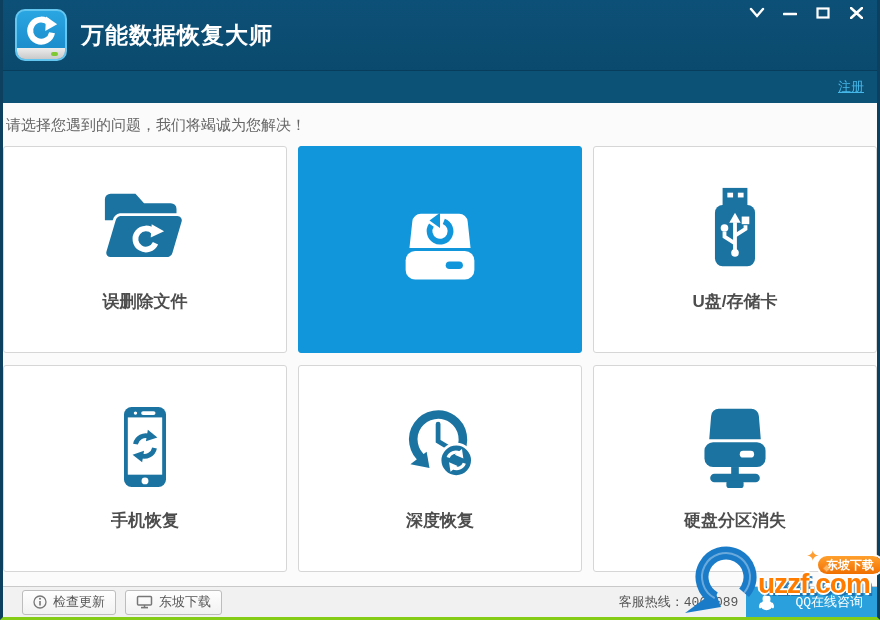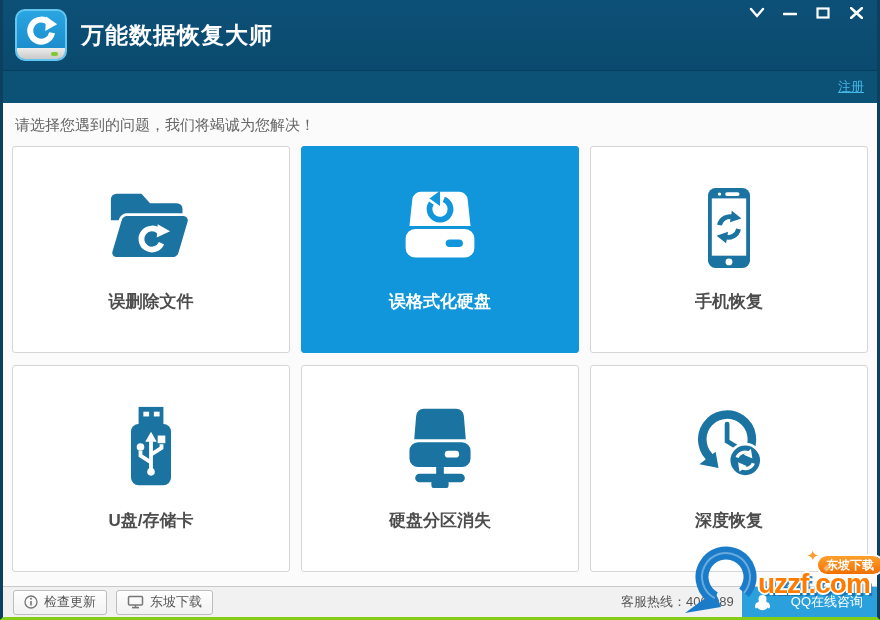--- a/index.html
+++ b/index.html
@@ -18,40 +18,40 @@
   .apptitle{color:#ffffff;font-size:23px;font-weight:700;margin-left:14px;letter-spacing:1px;}
   .winctrls{position:absolute;top:5px;right:12px;display:flex;gap:15px;align-items:center;}
   .winctrl{width:18px;height:15px;display:flex;align-items:center;justify-content:center;cursor:pointer;}
 
   
   .subbar{height:32px;flex:0 0 32px;background:#0c5176;border-top:1px solid #083d5b;
           display:flex;align-items:center;justify-content:flex-end;padding-right:13px;}
   .register{color:#45b7e9;font-size:13px;cursor:pointer;text-decoration:underline;}
 
   
-  .content{flex:1;padding:0 9px;background:#fbfbfb;}
+  .content{flex:1;padding:0 0;background:#fbfbfb;}
   .prompt{padding:13px 3px 11px 3px;font-size:15px;color:#666;}
   .grid{display:grid;grid-template-columns:repeat(3,1fr);grid-auto-rows:207px;column-gap:11px;row-gap:12px;}
   .card{--icon:#1a73a1;--cut:#ffffff;background:#ffffff;border:1px solid #d6d6d6;border-radius:3px;
         display:flex;flex-direction:column;align-items:center;justify-content:center;gap:20px;cursor:pointer;box-sizing:border-box;}
   .card.active{--icon:#ffffff;--cut:#1296db;background:#1296db;border-color:#1296db;}
   .card .label{font-size:17px;color:#4d4d4d;font-weight:700;}
   .card.active .label{color:#ffffff;}
   .card svg{display:block;}
   .ic{fill:var(--icon);}
   .cut{fill:var(--cut);}
   .ic-s{stroke:var(--icon);fill:none;}
   .cut-s{stroke:var(--cut);fill:none;}
   .sw6{stroke-width:6;} .sw5{stroke-width:5;} .sw4{stroke-width:4;} .sw3{stroke-width:3.4;}
   .sep{stroke:var(--cut);stroke-width:3;}
   .ballsep{stroke:var(--cut);stroke-width:3;}
 
   
   .footer{height:30px;flex:0 0 30px;background:#f1f1f1;border-top:1px solid #c9c9c9;
-          display:flex;align-items:center;padding-left:10px;position:relative;}
+          display:flex;align-items:center;padding-left:19px;position:relative;font-family:Liberation Mono, monospace;}
   .fbtn{display:inline-flex;align-items:center;gap:6px;height:23px;padding:0 10px;margin-right:9px;
         background:linear-gradient(180deg,#fefefe,#f2f2f2);border:1px solid #bdbdbd;border-radius:3px;
         font-size:13px;color:#555;cursor:pointer;}
   .hotline{margin-left:auto;font-size:13px;color:#555;padding-right:8px;}
   .qqbtn{align-self:stretch;display:flex;align-items:center;gap:20px;background:#2aa0dc;color:#ffffff;
          font-size:13px;padding:0 14px 0 12px;cursor:pointer;}
 
   
   .watermark{position:absolute;left:678px;top:543px;width:202px;height:77px;pointer-events:none;z-index:20;}
   .wm-swirl{position:absolute;left:0;top:2px;}
@@ -123,36 +123,20 @@
       </div>
 
       <div class="card active">
         <svg width="96" height="84" viewBox="0 0 100 88">
           <path class="ic" d="M30,6 h40 a9,9 0 0 1 9,8.2 L82,42 H18 L21,14.2 A9,9 0 0 1 30,6 z"></path>
           <rect class="ic" x="14" y="45" width="72" height="30" rx="10"></rect>
           <path class="cut-s sw6" d="M41,18 a11,11 0 1 0 13,-4"></path>
           <polygon class="cut" points="50,5 50,21 39,13"></polygon>
           <rect class="cut" x="56" y="56" width="18" height="8" rx="4"></rect>
         </svg>
-        <div class="label">误格式化硬盘</div>
-      </div>
-
-      <div class="card">
-        <svg width="96" height="84" viewBox="0 0 100 88">
-          <rect class="ic" x="28" y="2" width="44" height="84" rx="8"></rect>
-          <circle class="cut" cx="40" cy="8.5" r="1.8"></circle>
-          <rect class="cut" x="46" y="6.5" width="15" height="4" rx="2"></rect>
-          <rect class="cut" x="32" y="13" width="36" height="60"></rect>
-          <circle class="cut" cx="50" cy="79.5" r="3.6"></circle>
-          <path class="ic-s sw5" d="M40,41 a11,11 0 0 1 15,-8"></path>
-          <polygon class="ic" points="53,26 63,34 51,38"></polygon>
-          <path class="ic-s sw5" d="M60,45 a11,11 0 0 1 -15,8"></path>
-          <polygon class="ic" points="47,60 37,52 49,48"></polygon>
-        </svg>
-        <div class="label">手机恢复</div>
       </div>
 
       <div class="card">
         <svg width="96" height="84" viewBox="0 0 100 88">
           <rect class="ic" x="37" y="2" width="26" height="18"></rect>
           <rect class="cut" x="42" y="7" width="6" height="5"></rect>
           <rect class="cut" x="53" y="7" width="6" height="5"></rect>
           <rect class="ic" x="29" y="20" width="42" height="64" rx="8"></rect>
           <line class="cut-s sw4" x1="50" y1="38" x2="50" y2="68"></line>
           <polygon class="cut" points="50,28 44,38.5 56,38.5"></polygon>
@@ -160,42 +144,57 @@
           <circle class="cut" cx="39" cy="44" r="4"></circle>
           <path class="cut-s sw4" d="M50,52 L61,45 V41"></path>
           <rect class="cut" x="57" y="32" width="8" height="8"></rect>
           <circle class="cut" cx="50" cy="70" r="4"></circle>
         </svg>
         <div class="label">U盘/存储卡</div>
       </div>
 
       <div class="card">
         <svg width="96" height="84" viewBox="0 0 100 88">
-          <path class="ic" d="M33,4 h34 a8,8 0 0 1 8,7.4 L77,36 H23 L25,11.4 A8,8 0 0 1 33,4 z"></path>
-          <rect class="ic" x="18" y="39" width="64" height="26" rx="9"></rect>
-          <rect class="cut" x="55" y="48" width="15" height="7" rx="3.5"></rect>
-          <rect class="ic" x="46" y="65" width="8" height="9"></rect>
-          <rect class="ic" x="24" y="72" width="52" height="9" rx="4.5"></rect>
-          <rect class="ic" x="41" y="79" width="18" height="8" rx="3"></rect>
-        </svg>
-        <div class="label">硬盘分区消失</div>
+          <rect class="ic" x="28" y="2" width="44" height="84" rx="8"></rect>
+          <circle class="cut" cx="40" cy="8.5" r="1.8"></circle>
+          <rect class="cut" x="46" y="6.5" width="15" height="4" rx="2"></rect>
+          <rect class="cut" x="32" y="13" width="36" height="60"></rect>
+          <circle class="cut" cx="50" cy="79.5" r="3.6"></circle>
+          <path class="ic-s sw5" d="M40,41 a11,11 0 0 1 15,-8"></path>
+          <polygon class="ic" points="53,26 63,34 51,38"></polygon>
+          <path class="ic-s sw5" d="M60,45 a11,11 0 0 1 -15,8"></path>
+          <polygon class="ic" points="47,60 37,52 49,48"></polygon>
+        </svg>
+        <div class="label">手机恢复</div>
       </div>
 
       <div class="card">
         <svg width="96" height="84" viewBox="0 0 100 88">
           <circle class="ic-s" stroke-width="9" cx="48" cy="36" r="26" stroke-dasharray="136 28" transform="rotate(125 48 36)"></circle>
           <polygon class="ic" points="19,62 36,49 39,66"></polygon>
           <path class="ic-s sw5" d="M48,20 V38 L58,44" stroke-linecap="round"></path>
           <circle class="ic ballsep" cx="67" cy="58" r="17"></circle>
           <path class="cut-s sw3" d="M58.5,55 a8.5,8.5 0 0 1 12,-4.5"></path>
           <polygon class="cut" points="73,46 74.5,56 65.5,52"></polygon>
           <path class="cut-s sw3" d="M75.5,61 a8.5,8.5 0 0 1 -12,4.5"></path>
           <polygon class="cut" points="61,70 59.5,60 68.5,64"></polygon>
         </svg>
         <div class="label">深度恢复</div>
+      </div>
+
+      <div class="card">
+        <svg width="96" height="84" viewBox="0 0 100 88">
+          <path class="ic" d="M33,4 h34 a8,8 0 0 1 8,7.4 L77,36 H23 L25,11.4 A8,8 0 0 1 33,4 z"></path>
+          <rect class="ic" x="18" y="39" width="64" height="26" rx="9"></rect>
+          <rect class="cut" x="55" y="48" width="15" height="7" rx="3.5"></rect>
+          <rect class="ic" x="46" y="65" width="8" height="9"></rect>
+          <rect class="ic" x="24" y="72" width="52" height="9" rx="4.5"></rect>
+          <rect class="ic" x="41" y="79" width="18" height="8" rx="3"></rect>
+        </svg>
+        <div class="label">硬盘分区消失</div>
       </div>
 
     </div>
   </div>
 
   <div class="footer">
     <div class="fbtn">
       <svg width="14" height="14" viewBox="0 0 14 14">
         <circle cx="7" cy="7" r="6" stroke="#777" stroke-width="1.3" fill="none"></circle>
         <line x1="7" y1="6" x2="7" y2="10.5" stroke="#777" stroke-width="1.6"></line>

